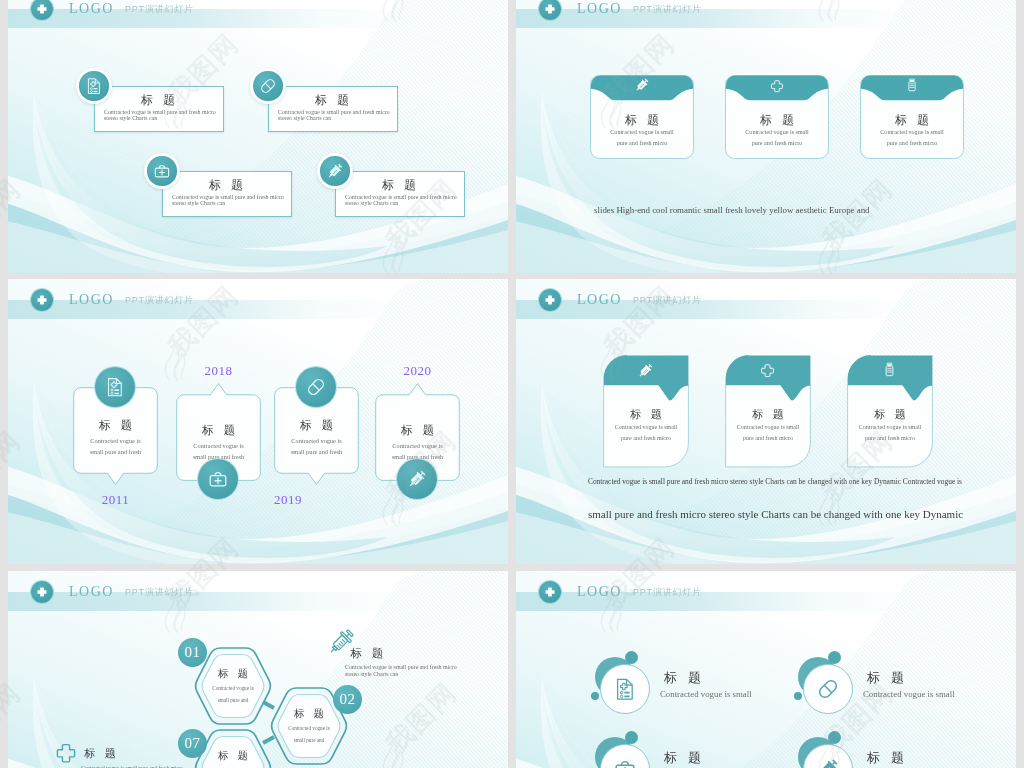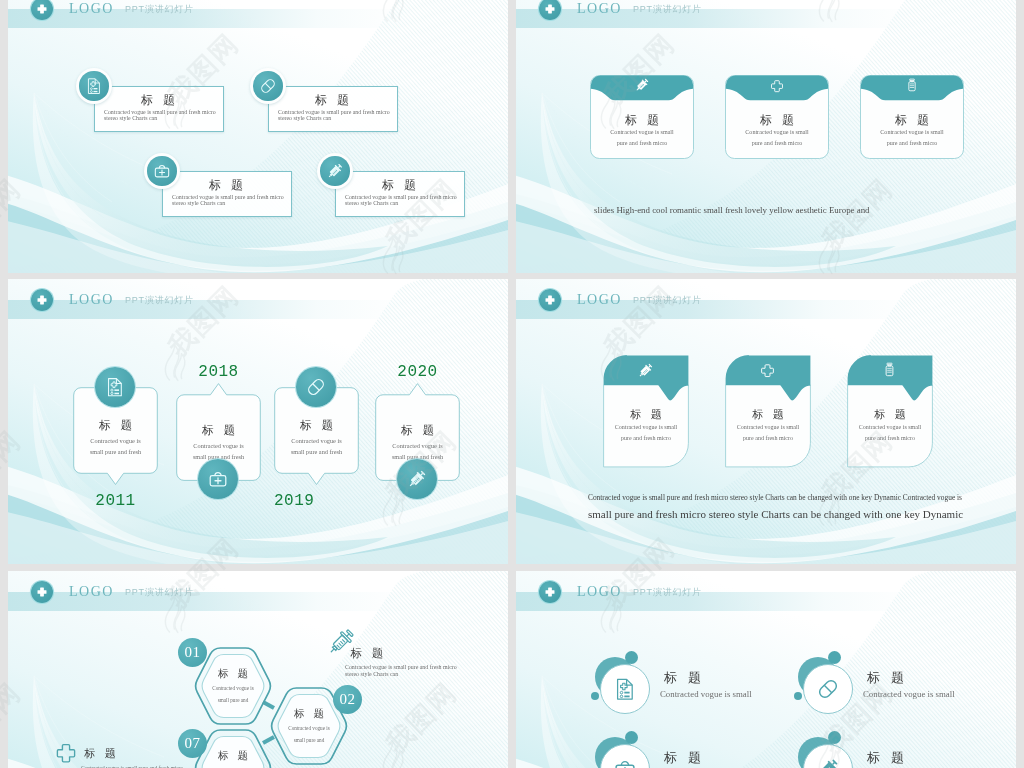--- a/index.html
+++ b/index.html
@@ -35,21 +35,21 @@
     box-shadow:0 1px 3px rgba(110,160,170,.30);}
   .s1ic i{position:absolute;left:3.4px;top:3.4px;width:29.2px;height:29.2px;border-radius:50%;
     background:radial-gradient(circle at 36% 28%,#5fb6bf,#3f9aa4);display:block;}
   .s1ic svg{position:absolute;left:50%;top:50%;transform:translate(-50%,-50%);}
 
   
   .s2card{position:absolute;width:106px;height:100px;}
 
   
   .s3card{position:absolute;width:86px;}
-  .s3yr{position:absolute;font-family:Liberation Mono, monospace;font-size:16px;color:#15803d;letter-spacing:.5px;}
+  .s3yr{position:absolute;font-family:Liberation Serif, serif;font-size:13px;color:#8b5cf6;letter-spacing:.5px;}
   .s3ic{position:absolute;width:36px;height:36px;border-radius:50%;
      background:radial-gradient(circle at 36% 28%,#5fb6bf,#3f9aa4);
      box-shadow:0 0 0 1px rgba(168,222,228,.9);}
   .s3ic svg{position:absolute;left:50%;top:50%;transform:translate(-50%,-50%);}
 
   
   .s4card{position:absolute;width:86px;height:112px;}
 
   
   .hexn{position:absolute;width:38px;height:38px;border-radius:50%;
@@ -478,21 +478,21 @@
       <path d="M23.5 .5 h61.9 v30.0 c-5.6 .2 -8.7 3.7 -11.3 7.6 c-2.1 3.2 -3.9 5.6 -5.6 6.8 c-1.3 .9 -2.4 .5 -3.4 -.8 l-9.9 -14.2 h-54.6 v-6.4 a23.5 23.5 0 0 1 23.5 -23.5 z" fill="#4fa9b2"></path>
     </svg>
     <svg width="15" height="15" viewBox="0 0 24 24" style="position:absolute;left:35px;top:7px;color:#fff">
           <use href="#ic-bottle"></use>
         </svg>
     <div class="ttl" style="position:absolute;left:0;top:52px;width:86px;text-align:center;font-size:11px">标 题</div>
     <div class="desc" style="position:absolute;left:0;top:69px;width:86px;text-align:center;font-size:6.0px">Contracted vogue is small</div>
     <div class="desc" style="position:absolute;left:0;top:80px;width:86px;text-align:center;font-size:6.0px">pure and fresh micro</div>
   </div>
 
-  <div class="desc" style="position:absolute;left:72px;top:214px;font-size:7.4px;color:#3f3f3f">Contracted vogue is small pure and fresh micro stereo style Charts can be changed with one key Dynamic Contracted vogue is</div>
+  <div class="desc" style="position:absolute;left:72px;top:198px;font-size:7.4px;color:#3f3f3f">Contracted vogue is small pure and fresh micro stereo style Charts can be changed with one key Dynamic Contracted vogue is</div>
   <div class="desc" style="position:absolute;left:72px;top:229px;font-size:11px;color:#3f3f3f">small pure and fresh micro stereo style Charts can be changed with one key Dynamic</div>
 </div>
 
 <div class="slide s5">
   <svg class="bgsvg" viewBox="0 0 500 285">
         <use href="#bgart"></use>
       </svg>
   <div class="hdr"></div>
   <div class="logo-c">
     <svg class="logo-plus" width="22" height="22" viewBox="0 0 24 24">

